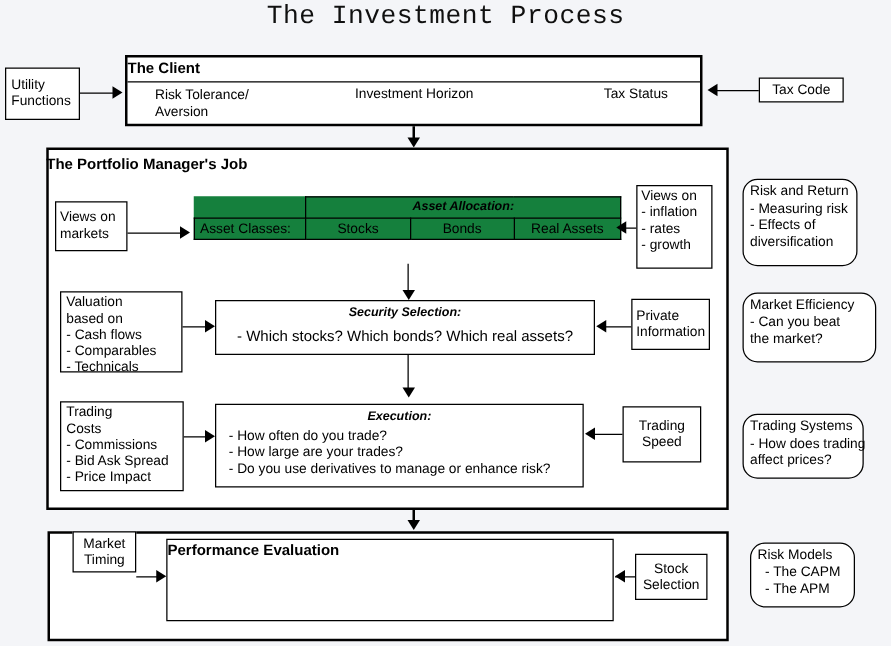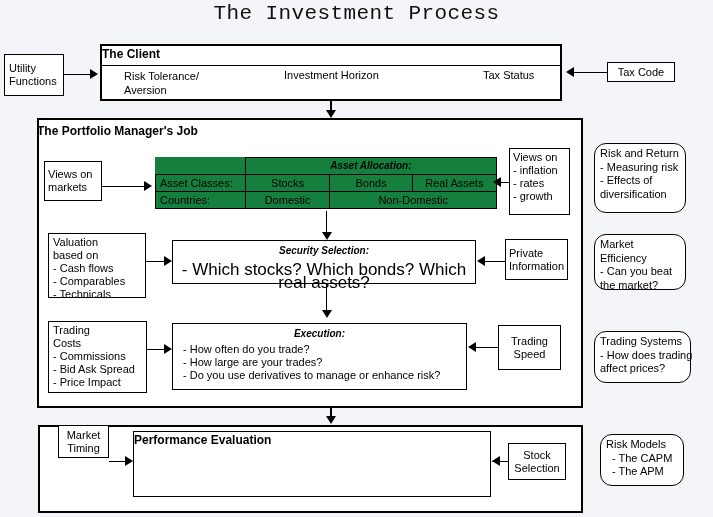--- a/index.html
+++ b/index.html
@@ -159,25 +159,20 @@
         <tr>
       <td style="border:none; background:transparent;"></td>
       <td class="cap" colspan="3">Asset Allocation:</td>
     </tr>
     <tr>
       <td class="lbl" style="width:88px;">Asset Classes:</td>
       <td style="width:84px;">Stocks</td>
       <td style="width:84px;">Bonds</td>
       <td style="width:86px;">Real Assets</td>
     </tr>
-    <tr>
-      <td class="lbl">Countries:</td>
-      <td colspan="1" style="border-right:none;">Domestic</td>
-      <td colspan="2" style="border-left:1px solid #000;">Non-Domestic</td>
-    </tr>
   </tbody>
     </table>
 
   <div class="abs box" style="left:509px; top:148px; width:61px; height:67px; padding:2px 3px;">
     <div>Views on</div>
     <ul class="plain">
       <li>- inflation</li>
       <li>- rates</li>
       <li>- growth</li>
     </ul>
@@ -195,21 +190,21 @@
       <li>- Cash flows</li>
       <li>- Comparables</li>
       <li>- Technicals</li>
     </ul>
   </div>
   <div class="abs hline" style="left:146px; top:261px; width:20px;"></div>
   <div class="abs arr-r" style="left:164px; top:256px;"></div>
 
   <div class="abs box" style="left:172px; top:240px; width:304px; height:44px;">
     <div class="ital ctr" style="padding-top:3px;">Security Selection:</div>
-    <div class="ctr" style="padding-top:6px; font-size:17px;">- Which stocks? Which bonds? Which real assets?</div>
+    <div class="ctr" style="padding-top:6px; font-size:12px;">- Which stocks? Which bonds? Which real assets?</div>
   </div>
 
   <div class="abs box vcenter" style="left:505px; top:239px; width:63px; height:41px; padding-left:3px;">
     <div>Private</div>
     <div>Information</div>
   </div>
   <div class="abs hline" style="left:484px; top:261px; width:21px;"></div>
   <div class="abs arr-l" style="left:477px; top:256px;"></div>
 
   <div class="abs vline" style="left:326px; top:284px; height:28px;"></div>
@@ -268,21 +263,21 @@
 
   <div class="abs callout" style="left:594px; top:143px; width:92px; height:70px;">
     <div>Risk and Return</div>
     <ul class="plain">
       <li>- Measuring risk</li>
       <li>- Effects of</li>
       <li>diversification</li>
     </ul>
   </div>
 
-  <div class="abs callout" style="left:594px; top:234px; width:92px; height:56px;">
+  <div class="abs callout" style="left:594px; top:234px; width:107px; height:56px;">
     <div>Market Efficiency</div>
     <ul class="plain">
       <li>- Can you beat</li>
       <li>the market?</li>
     </ul>
   </div>
 
   <div class="abs callout" style="left:594px; top:331px; width:97px; height:52px;">
     <div>Trading Systems</div>
     <ul class="plain">

